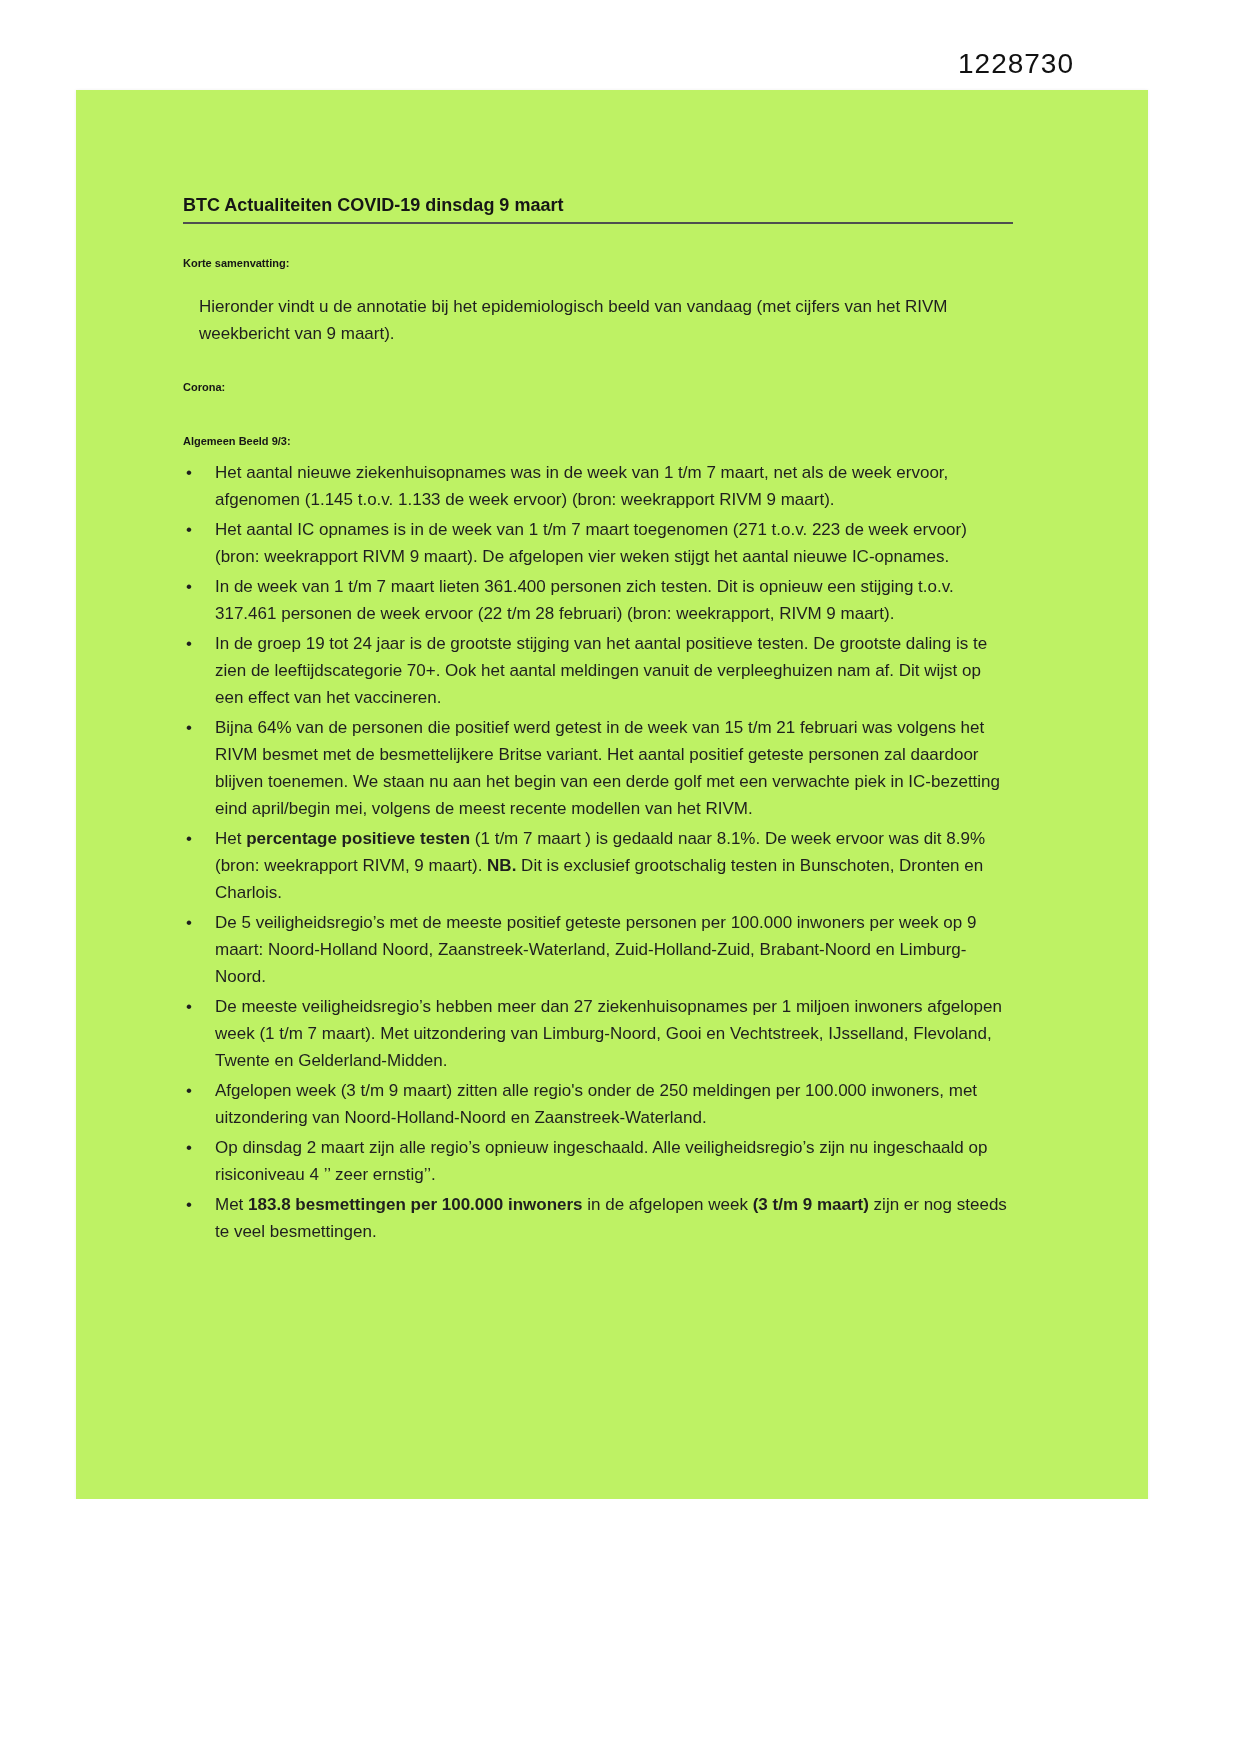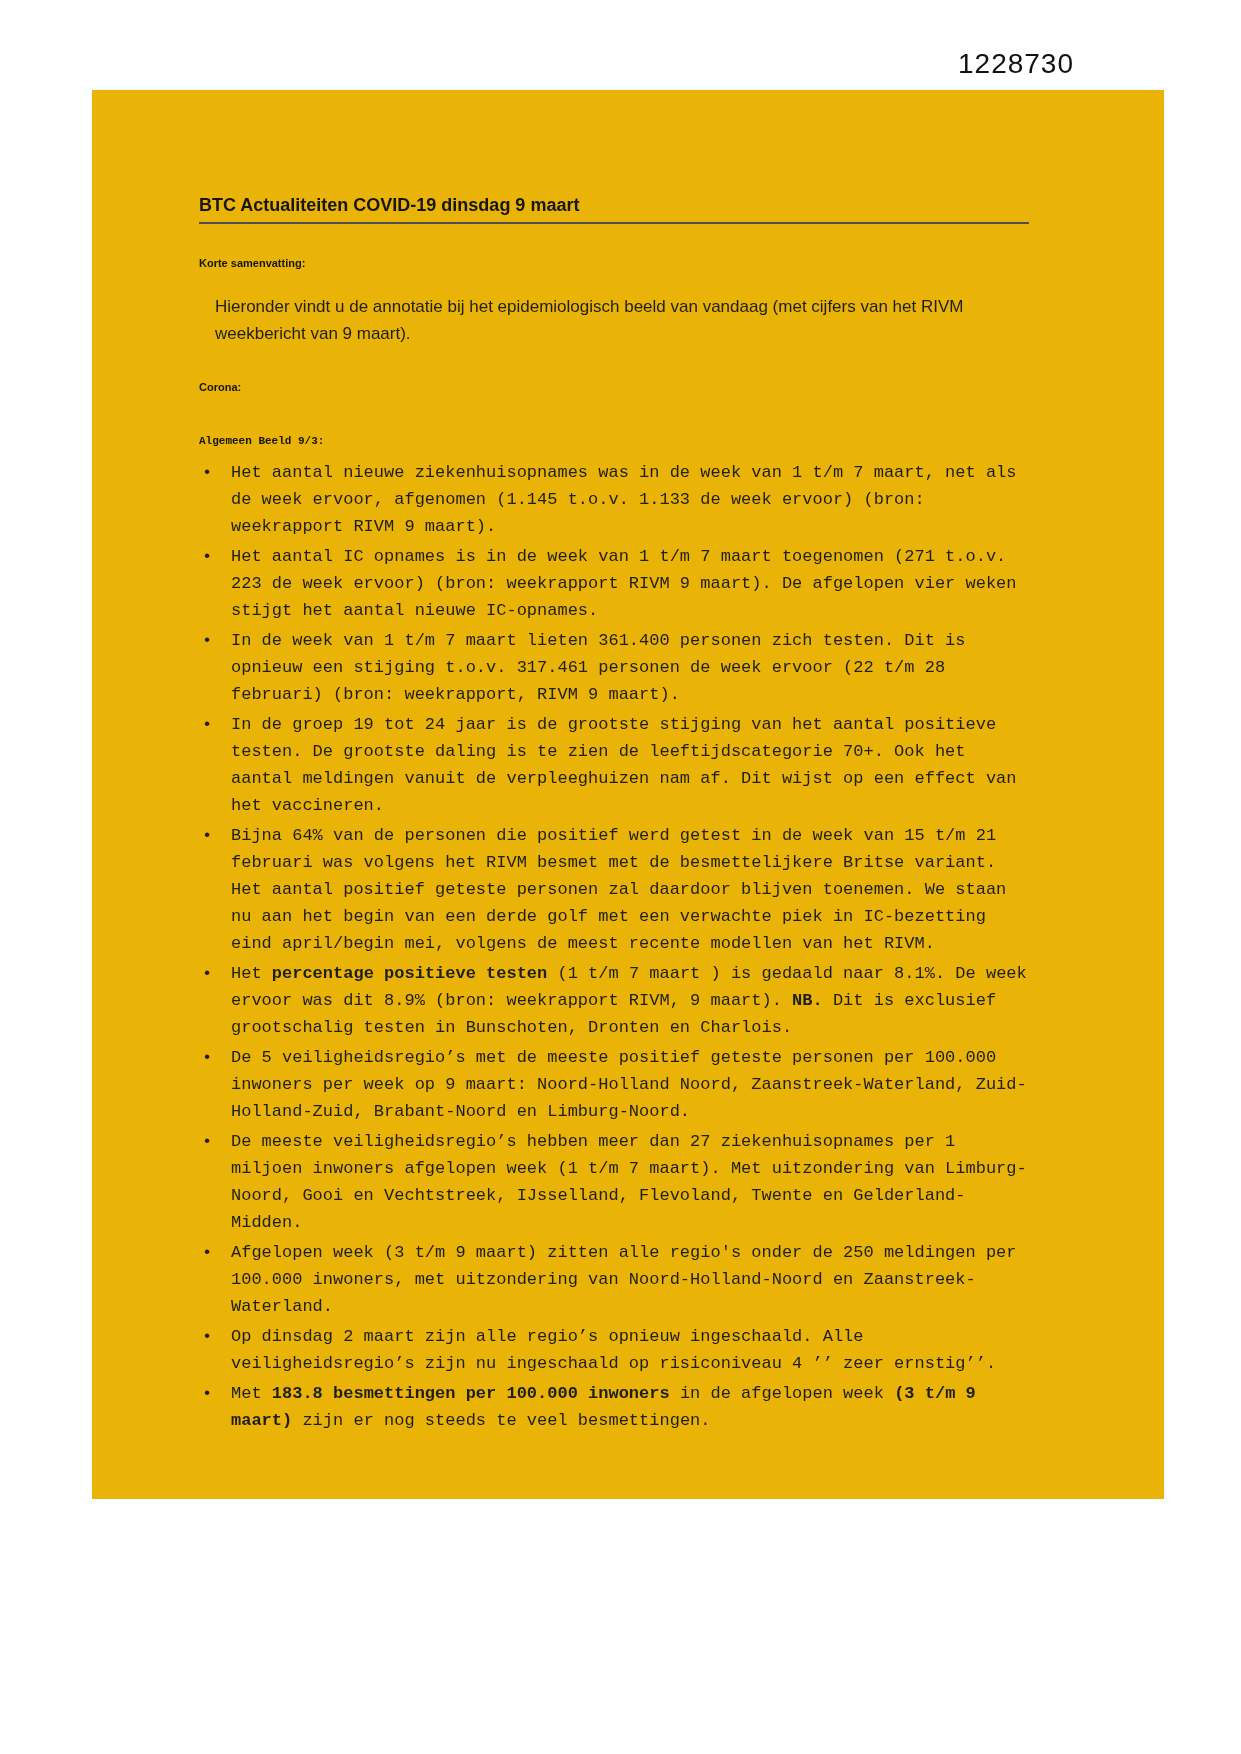--- a/index.html
+++ b/index.html
@@ -19,25 +19,25 @@
     position: absolute;
     left: 958px;
     top: 48px;
     font-size: 28px;
     letter-spacing: 1px;
     color: #111111;
     font-family: "Liberation Sans", sans-serif;
   }
   .sheet {
     position: absolute;
-    left: 92px;
+    left: 76px;
     top: 90px;
     width: 1072px;
     height: 1641px;
-    background: #eab308;
+    background: #bef264;
     box-shadow: 0 0 3px rgba(0,0,0,0.07);
   }
   .content {
     box-sizing: border-box;
     padding: 104px 135px 0 107px;
     color: #1f1f1f;
     font-size: 17px;
     line-height: 27px;
   }
   .doc-title {
@@ -46,21 +46,21 @@
     line-height: 22px;
     font-weight: 700;
     color: #161616;
   }
   .title-rule {
     border: none;
     border-top: 2px solid #4f4f4f;
     margin: 6px 0 26px 0;
   }
   section { margin: 0 0 27px 0; }
-  section.last { margin-bottom: 0; font-family: Liberation Mono, monospace; }
+  section.last { margin-bottom: 0; }
   .sec-heading {
     margin: 0;
     font-size: 11px;
     line-height: 27px;
     font-weight: 700;
     color: #161616;
   }
   .sec-body {
     margin: 16px;
   }

